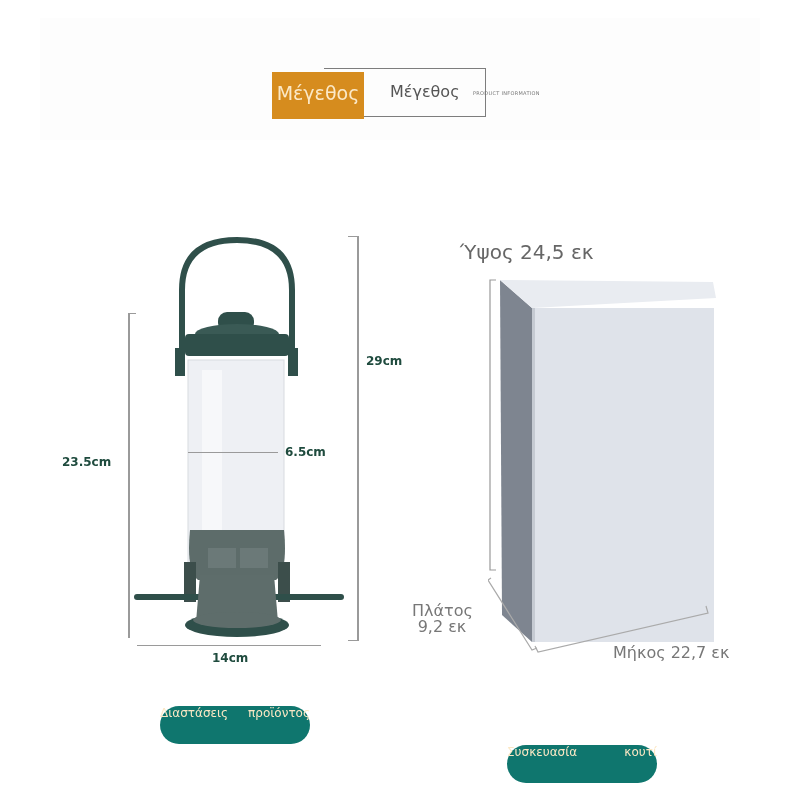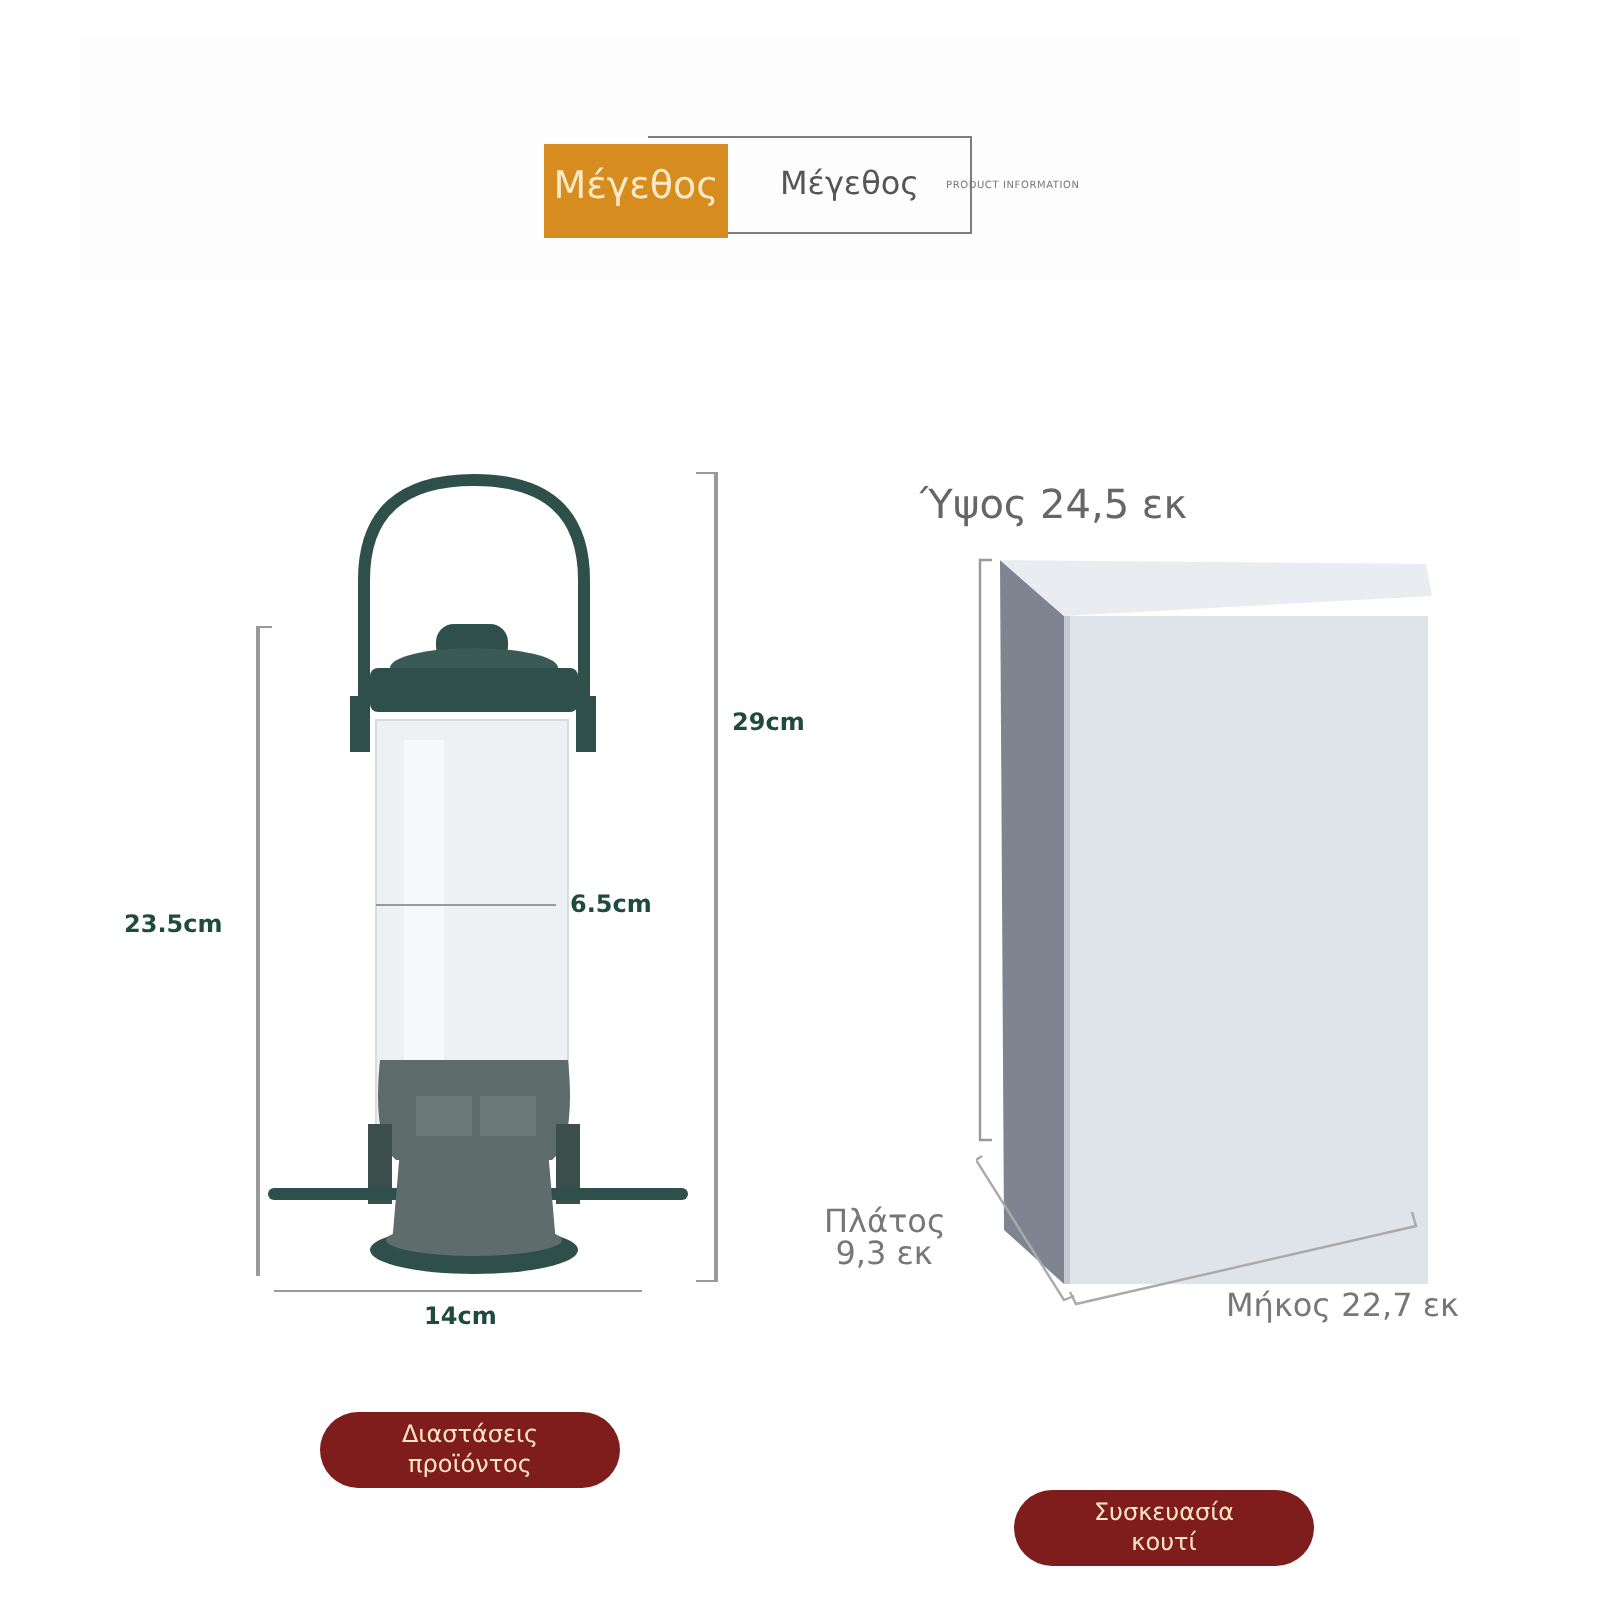--- a/index.html
+++ b/index.html
@@ -28,22 +28,22 @@
     position: absolute; left: 473px; top: 90px; font-size: 5px; color: #777; letter-spacing: 0.3px;
   }
 
   .dim { position: absolute; font-family: "DejaVu Sans", sans-serif; font-weight: bold; color: #1f4b3e; font-size: 12px; text-align: right; }
   .line { position: absolute; background: #9a9a9a; }
 
   .box-label { position: absolute; color: #777; font-size: 16px; text-align: center; line-height: 16px; }
 
   .pill {
     position: absolute; width: 150px; height: 38px; border-radius: 19px;
-    background: #7f1d1d; color: #fbe7c4; font-size: 12px; text-align: center;
-    line-height: 15px; display: flex; flex-direction: column; justify-content: center;
+    background: #0f766e; color: #fbe7c4; font-size: 12px; text-align: center;
+    line-height: 15px; display: flex; flex-direction: row; justify-content: space-between;
   }
 </style>
 </head>
 <body>
 
 <div class="header-band"></div>
 <div class="title-outline"></div>
 <div class="title-box">Μέγεθος</div>
 <div class="title-sub">Μέγεθος</div>
 <div class="title-tag">PRODUCT INFORMATION</div>
@@ -97,21 +97,21 @@
   <polyline points="8,10 2,10 2,300 8,300" fill="none" stroke="#999" stroke-width="1.2"></polyline>
 
   <polyline points="3,308 0,310 44,380 49,378" fill="none" stroke="#aaa" stroke-width="1.2"></polyline>
 
   <polyline points="47,376 50,382 220,343 218,336" fill="none" stroke="#aaa" stroke-width="1.2"></polyline>
 </svg>
 
 <div class="box-label" style="left:460px;top:240px;font-size:20px;color:#666;line-height:24px">Ύψος 24,5 εκ</div>
 <div class="box-label" style="left:412px;top:603px;width:60px">
   <div>Πλάτος</div>
-  <div>9,3 εκ</div>
+  <div>9,2 εκ</div>
 </div>
 <div class="box-label" style="left:613px;top:645px">Μήκος 22,7 εκ</div>
 
 <div class="pill" style="left:160px;top:706px">
   <span>Διαστάσεις</span>
   <span>προϊόντος</span>
 </div>
 <div class="pill" style="left:507px;top:745px">
   <span>Συσκευασία</span>
   <span>κουτί</span>

